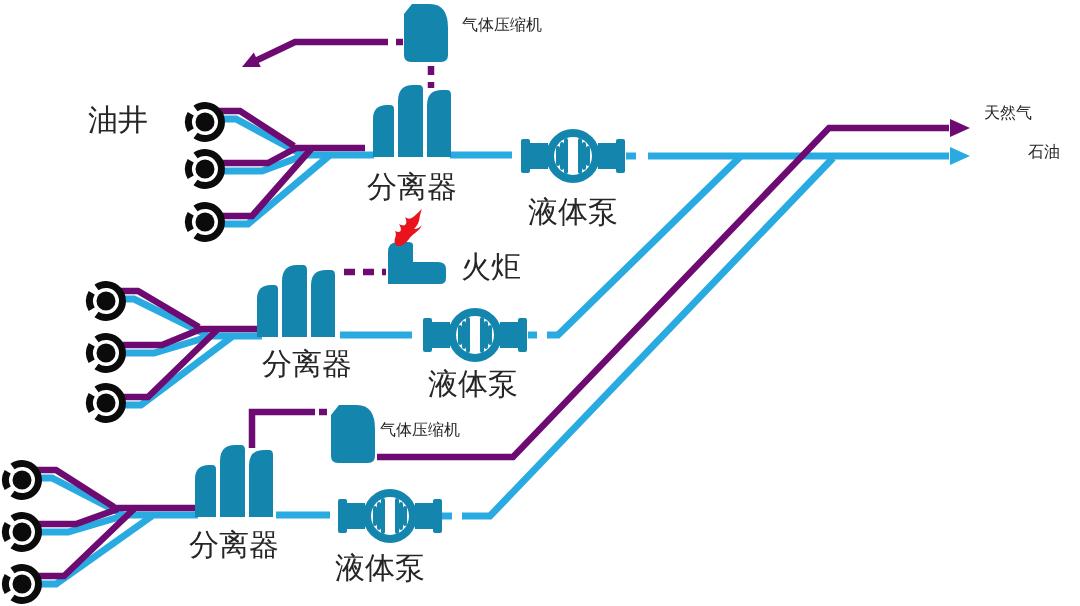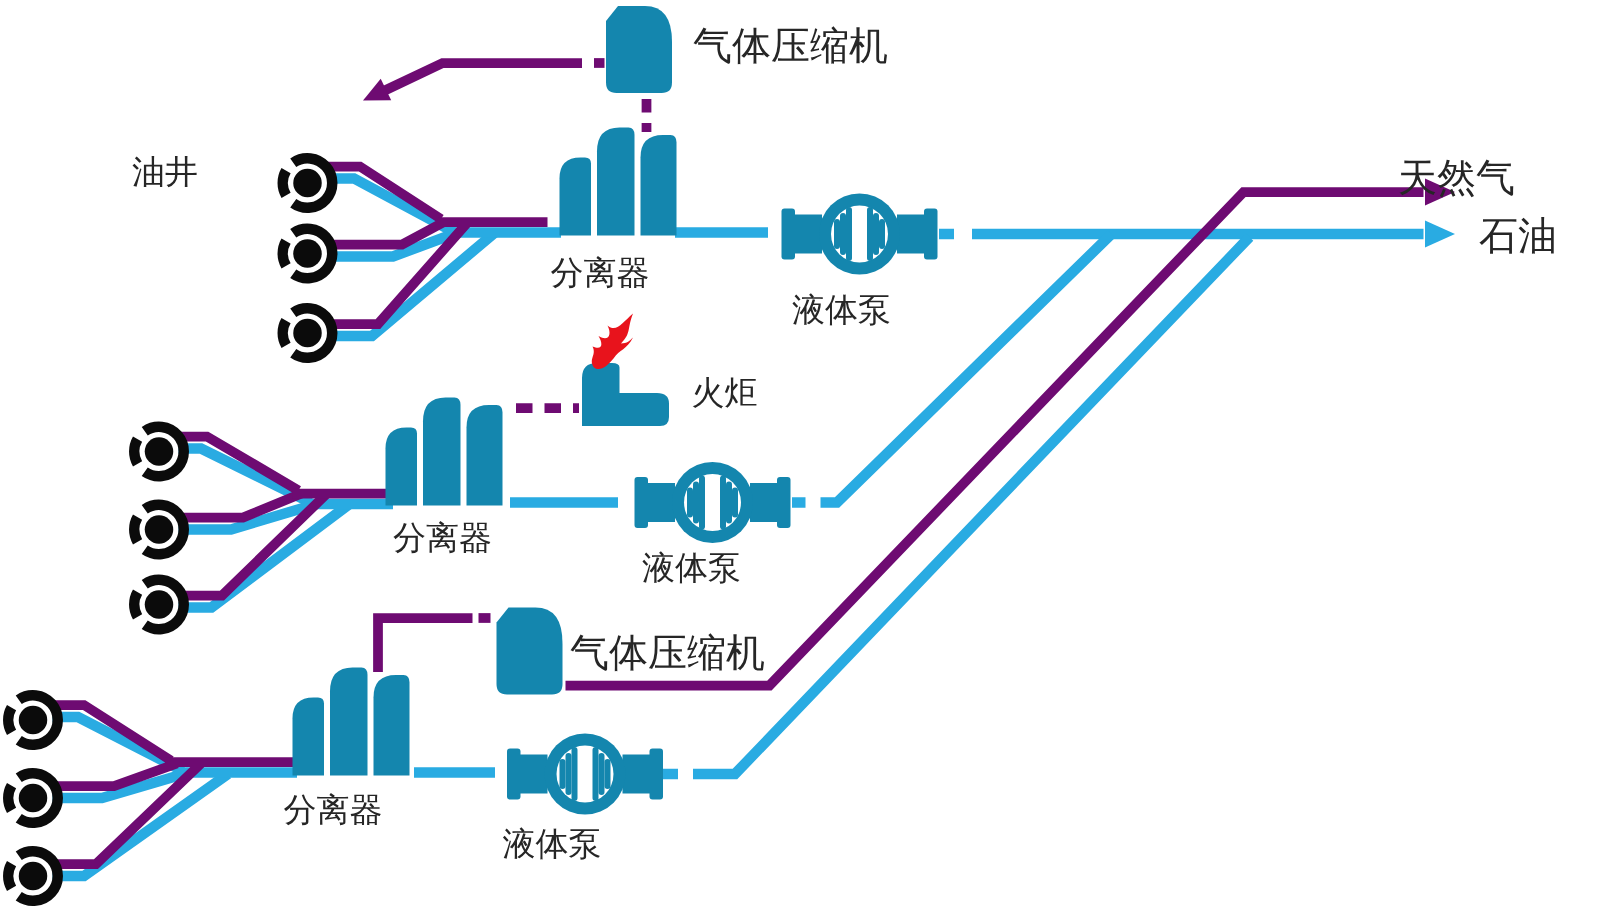--- a/index.html
+++ b/index.html
@@ -1,20 +1,20 @@
 <!DOCTYPE html>
 <html style="--gas-line: #6e0b72; --oil-line: #29abe2; --equipment: #1486ae; --well: #0b0b0b; --flame: #e8131c; --text: #262626; --background: #ffffff;"><head>
 <meta charset="utf-8">
 <style>
   html,body{margin:0;padding:0;background:#ffffff;}
   .canvas{position:relative;width:1080px;height:606px;background:#ffffff;overflow:hidden;
           font-family:"Liberation Sans",sans-serif;}
   .canvas svg{position:absolute;left:0;top:0;}
-  .lbl{position:absolute;font-size:22px;line-height:1.1;color:var(--text,#262626);white-space:nowrap;}
-  .lbl-lg{font-size:26px;}
+  .lbl{position:absolute;font-size:30px;line-height:1.1;color:var(--text,#262626);white-space:nowrap;}
+  .lbl-lg{font-size:16px;}
   
   .oil{stroke:var(--oil-line,#29abe2);stroke-width:7;fill:none;}
   .gas{stroke:var(--gas-line,#6e0b72);stroke-width:6.5;fill:none;}
   .gasd{stroke-dasharray:11 8;}
   .gasd2{stroke-dasharray:9 7;}
   .gasfill{fill:var(--gas-line,#6e0b72);}
   .oilfill{fill:var(--oil-line,#29abe2);}
   
   .equip{fill:var(--equipment,#1486ae);}
   .well-ring{stroke:var(--well,#0b0b0b);stroke-width:7;fill:none;}
@@ -154,15 +154,15 @@
   <div class="lbl" style="left:528px;top:195px">液体泵</div>
 
   <div class="lbl" style="left:461px;top:250px">火炬</div>
   <div class="lbl" style="left:262px;top:347px">分离器</div>
   <div class="lbl" style="left:428px;top:367px">液体泵</div>
 
   <div class="lbl lbl-lg" style="left:380px;top:421px">气体压缩机</div>
   <div class="lbl" style="left:189px;top:528px">分离器</div>
   <div class="lbl" style="left:335px;top:551px">液体泵</div>
 
-  <div class="lbl lbl-lg" style="left:932px;top:104px">天然气</div>
-  <div class="lbl lbl-lg" style="left:986px;top:143px">石油</div>
+  <div class="lbl lbl-lg" style="left:984px;top:104px">天然气</div>
+  <div class="lbl lbl-lg" style="left:1028px;top:143px">石油</div>
 </div>
 
 </body></html>

